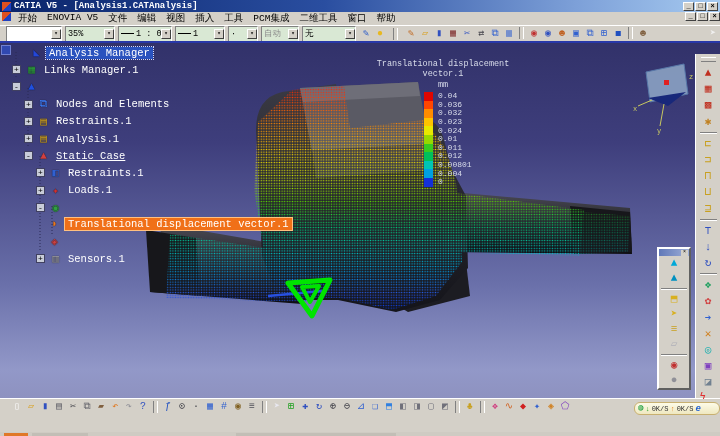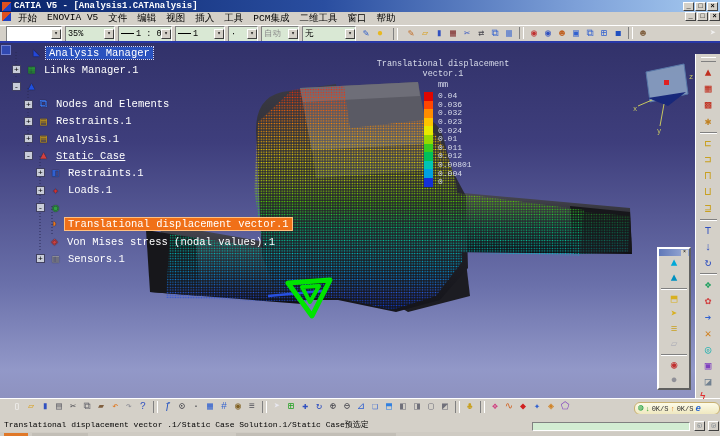--- a/index.html
+++ b/index.html
@@ -321,21 +321,20 @@
         <div class="tree-row" style="padding-left: 34px;">
           <span class="exp">-</span>
           <span class="ticon" style="color: rgb(48, 160, 64);">◉</span>
         </div>
         <div class="tree-row" style="padding-left: 46px;">
           <span class="ticon" style="color: rgb(232, 120, 32);">◗</span>
           <span class="tlabel pre">Translational displacement vector.1</span>
         </div>
         <div class="tree-row" style="padding-left: 46px;">
           <span class="ticon" style="color: rgb(208, 64, 64);">◈</span>
-          <span class="tlabel ">Von Mises stress (nodal values).1</span>
         </div>
         <div class="tree-row" style="padding-left: 34px;">
           <span class="exp">+</span>
           <span class="ticon" style="color: rgb(154, 154, 162);">▥</span>
           <span class="tlabel ">Sensors.1</span>
         </div>
       </div>
 
     <div class="legend">
       <div class="legend-title">Translational displacement vector.1</div>
@@ -459,26 +458,20 @@
   <div class="netwidget">
     <span class="nw-globe">◍</span>
     <span class="nw-down">↓</span>
     <span>0K/S</span>
     <span class="nw-up">↑</span>
     <span>0K/S</span>
     <span class="nw-e">e</span>
   </div>
   <span class="bolt">ϟ</span>
 
-  <div class="statusbar">
-    <span class="status-msg">Translational displacement vector .1/Static Case Solution.1/Static Case预选定</span>
-    <span class="status-field"></span>
-    <span class="sbtn" style="left:694px">◱</span>
-    <span class="sbtn" style="left:708px">◲</span>
-  </div>
 
   <div class="bottomstrip">
     <span class="orange-seg"></span>
     <span class="strip-seg" style="left:32px;width:56px"></span>
     <span class="strip-seg" style="left:236px;width:160px"></span>
   </div>
 
 </div>
 
 </body></html>

